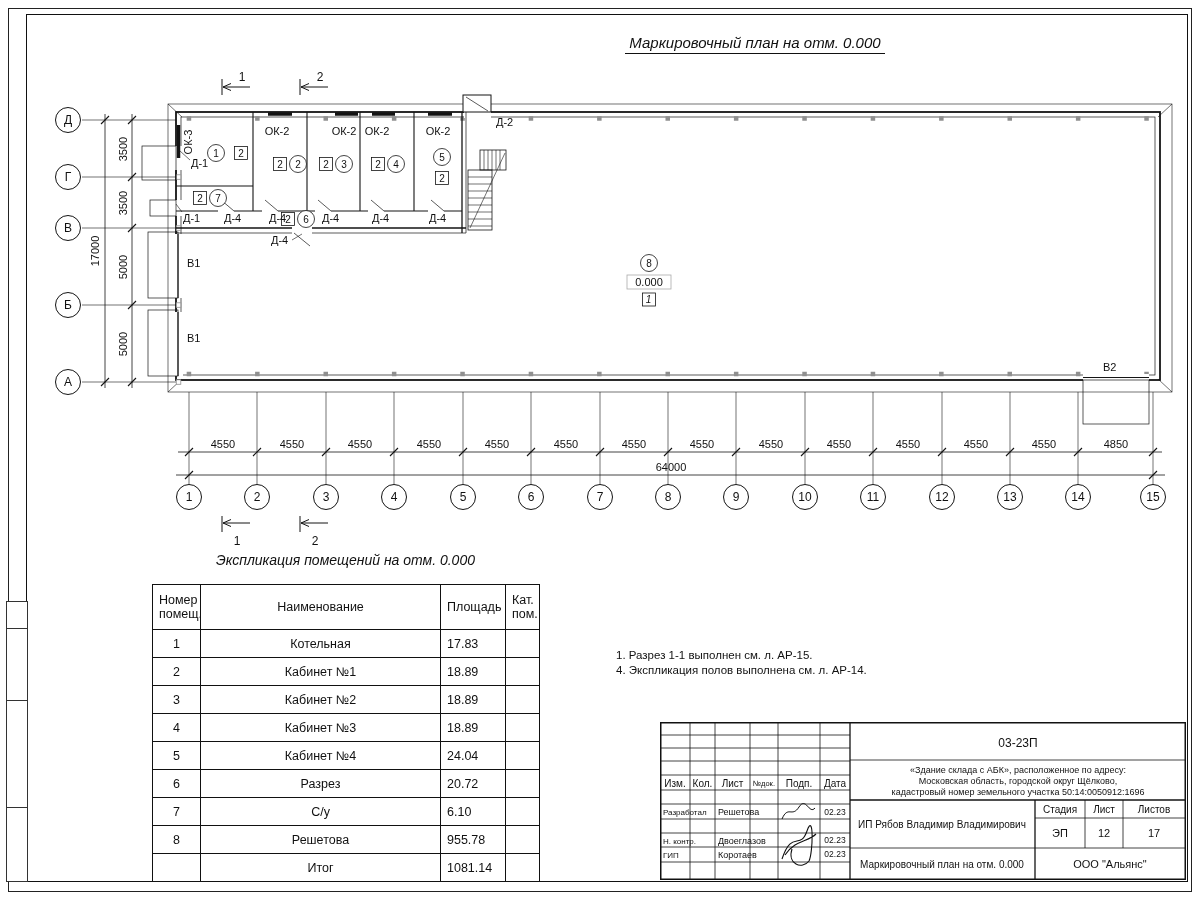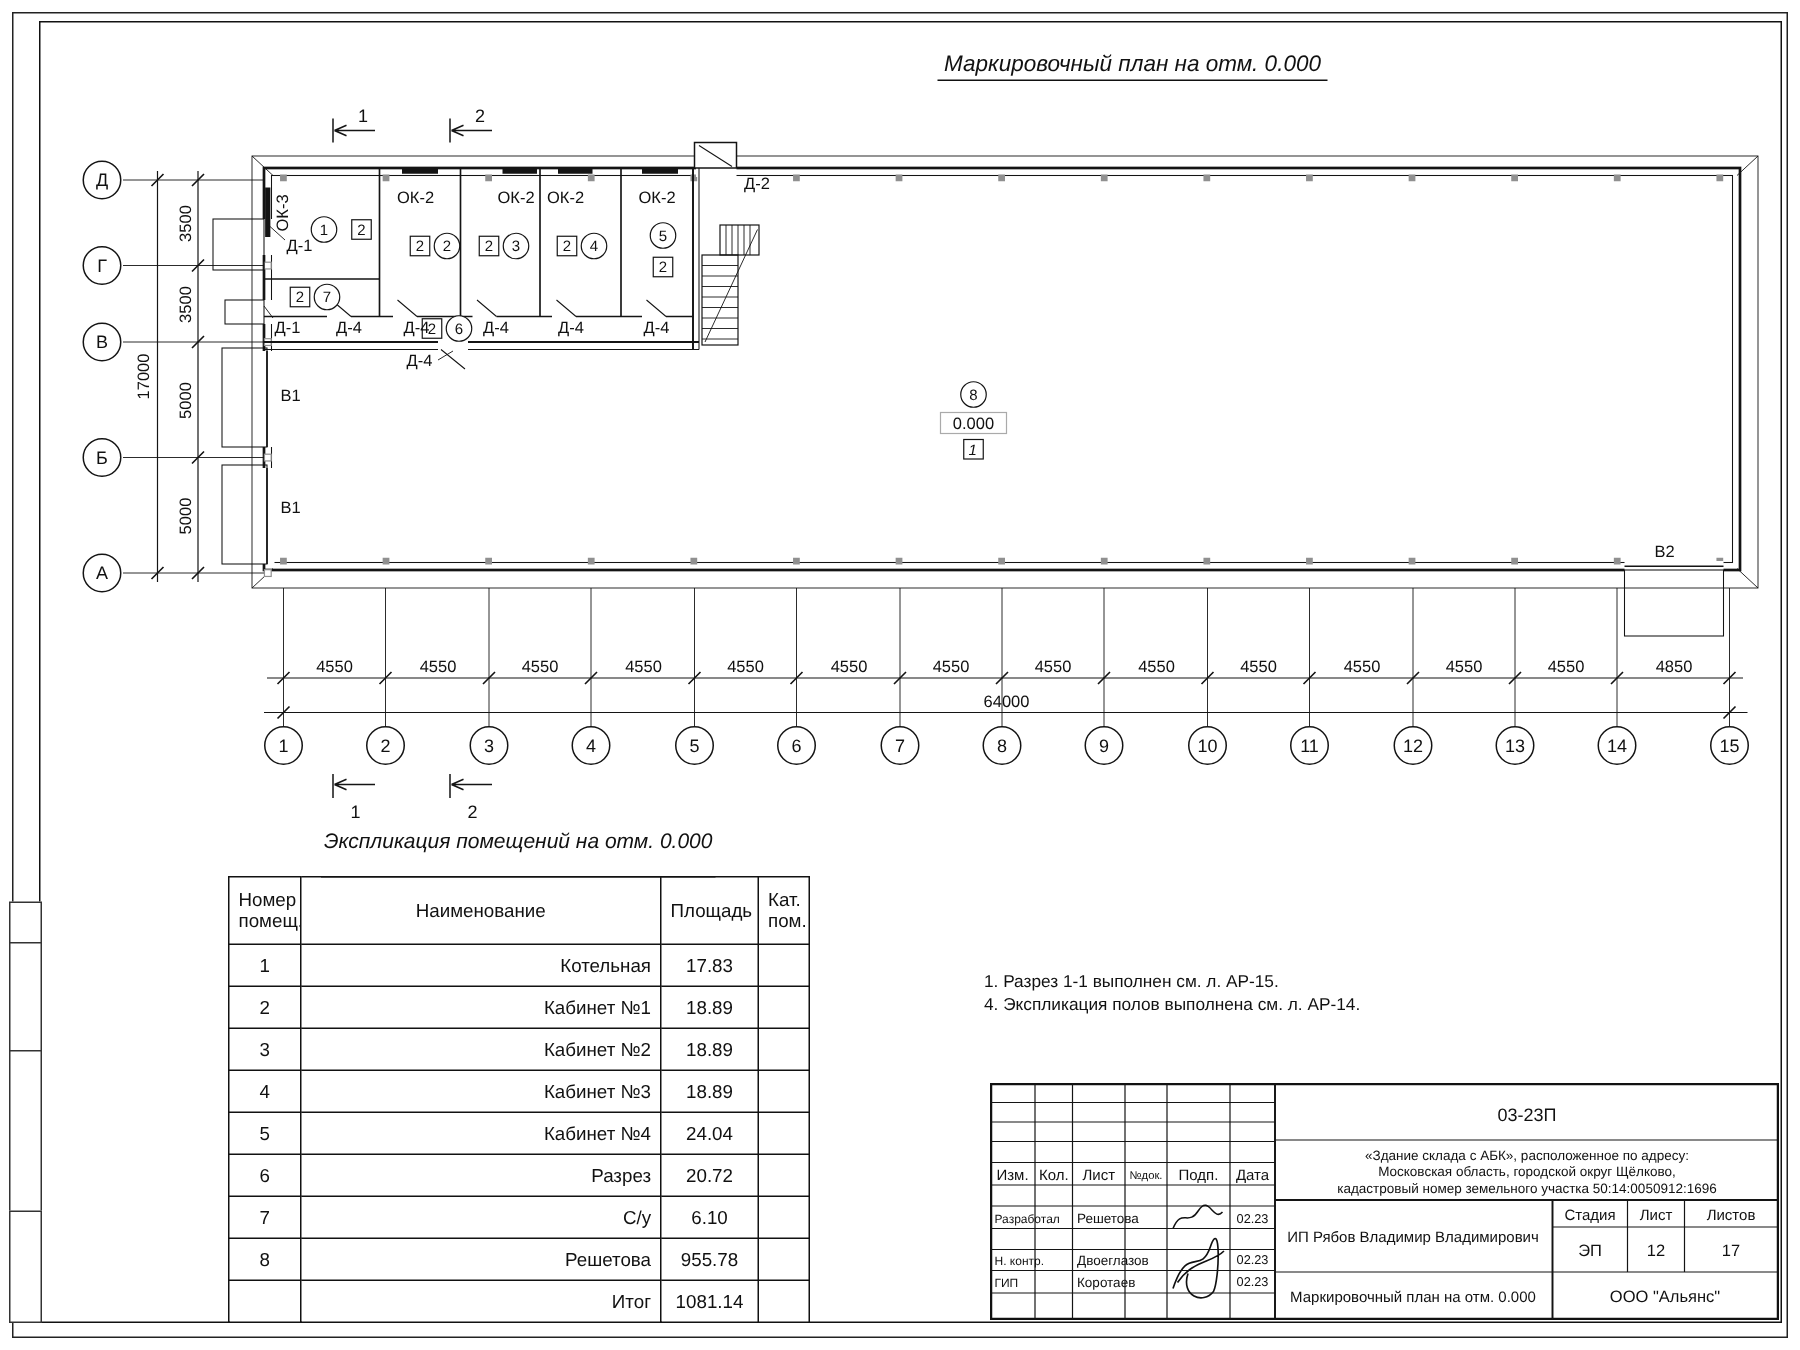--- a/index.html
+++ b/index.html
@@ -11,23 +11,23 @@
   .stampbox{border:1px solid #333;border-left:1px solid #333;background:#fff;}
   #main-title{left:455px;top:34px;width:600px;text-align:center;font-size:15px;font-style:italic;}
   #main-title span{display:inline-block;border-bottom:1.2px solid #111;padding:0 4px 2px 4px;}
   #sched-title{left:152px;top:552px;width:387px;text-align:center;font-size:14px;font-style:italic;}
   #sched-title span{display:inline-block;border-bottom:1.2px solid #111;padding:0 2px 16px 2px;}
   table.sched{border-collapse:collapse;table-layout:fixed;width:387px;font-size:12.5px;}
   table.sched td,table.sched th{border:1.3px solid #111;padding:0 6px;height:27px;overflow:hidden;
       font-weight:normal;background:#fff;}
   table.sched th{text-align:center;font-size:12.5px;line-height:14px;height:44px;}
   .c-num{text-align:center;}
-  .c-name{text-align:right;}
-  .c-area{text-align:center;margin-top:28px;}
-  #notes{left:656px;top:649px;width:360px;font-size:11.5px;line-height:13.5px;}
+  .c-name{text-align:center;}
+  .c-area{margin-top:28px;}
+  #notes{left:616px;top:649px;width:360px;font-size:11.5px;line-height:13.5px;}
   .note{padding-left:13px;text-indent:-13px;margin:0 0 1px 0;}
   
   svg text{font-family:"Liberation Sans","DejaVu Sans",sans-serif;font-size:11px;fill:#111;}
   .tm{text-anchor:middle;}
   .ts{text-anchor:start;}
   .f10{font-size:10px;} .f9{font-size:9px;} .f12{font-size:12px;} .f85{font-size:8.5px;}
   .f8{font-size:8px;} .f75{font-size:7.5px;} .f11{font-size:11px;}
   .it{font-style:italic;}
   .ln{stroke:#141414;fill:none;stroke-width:1;}
   .w06{stroke-width:0.6;} .w07{stroke-width:0.7;} .w08{stroke-width:0.8;} .w11{stroke-width:1.1;}

